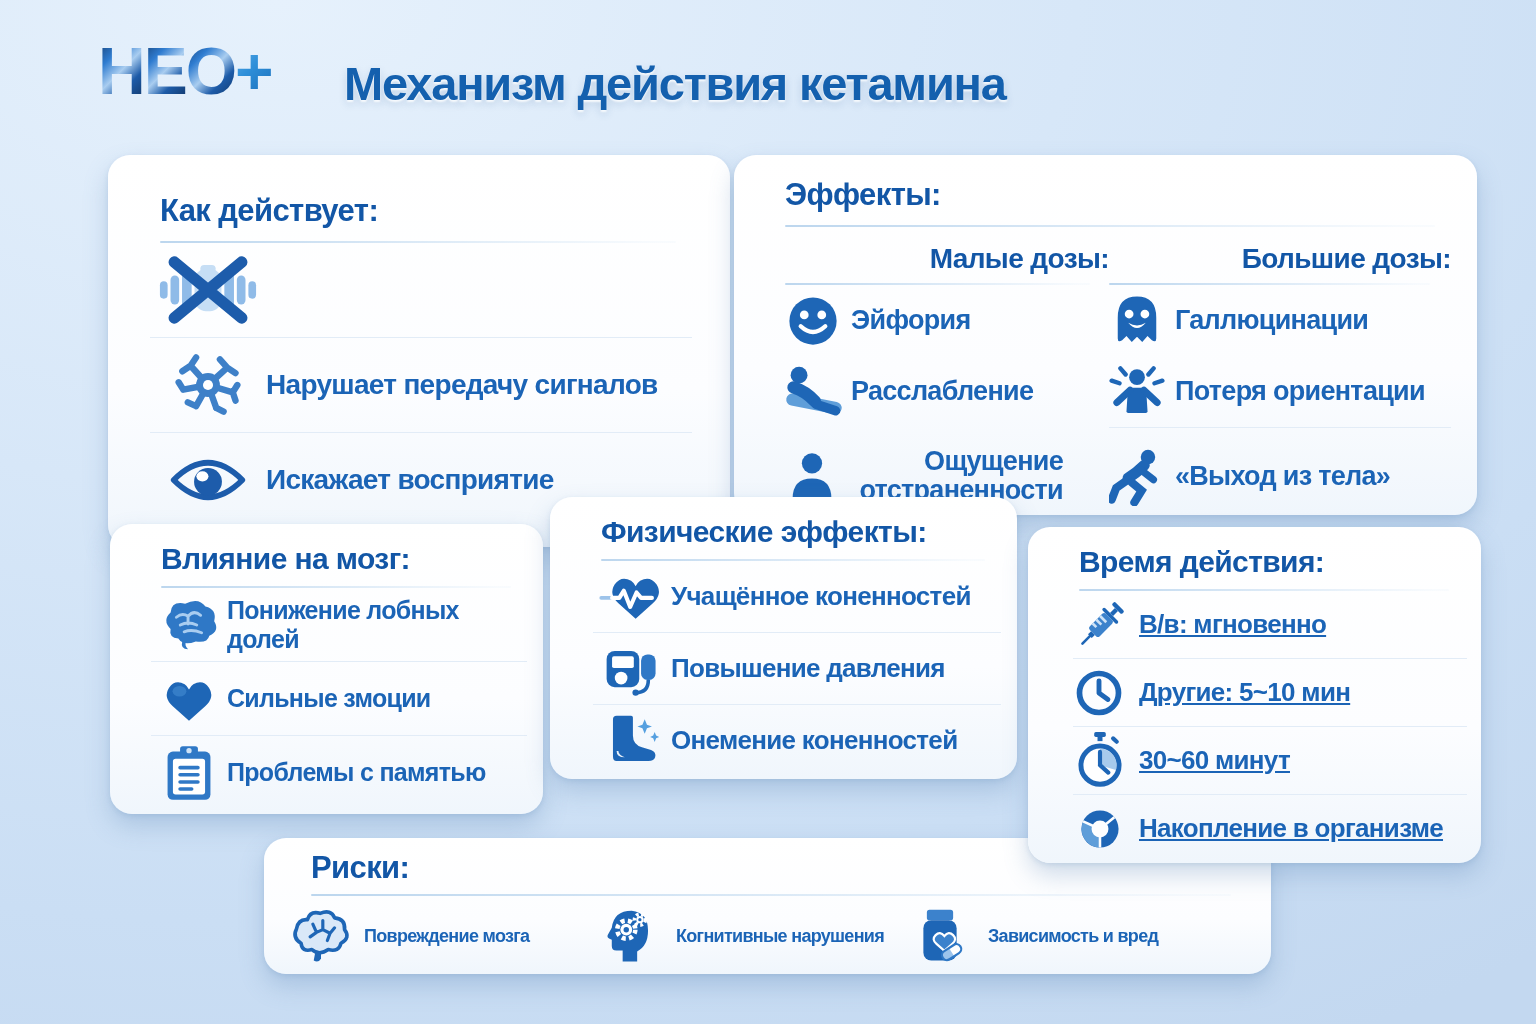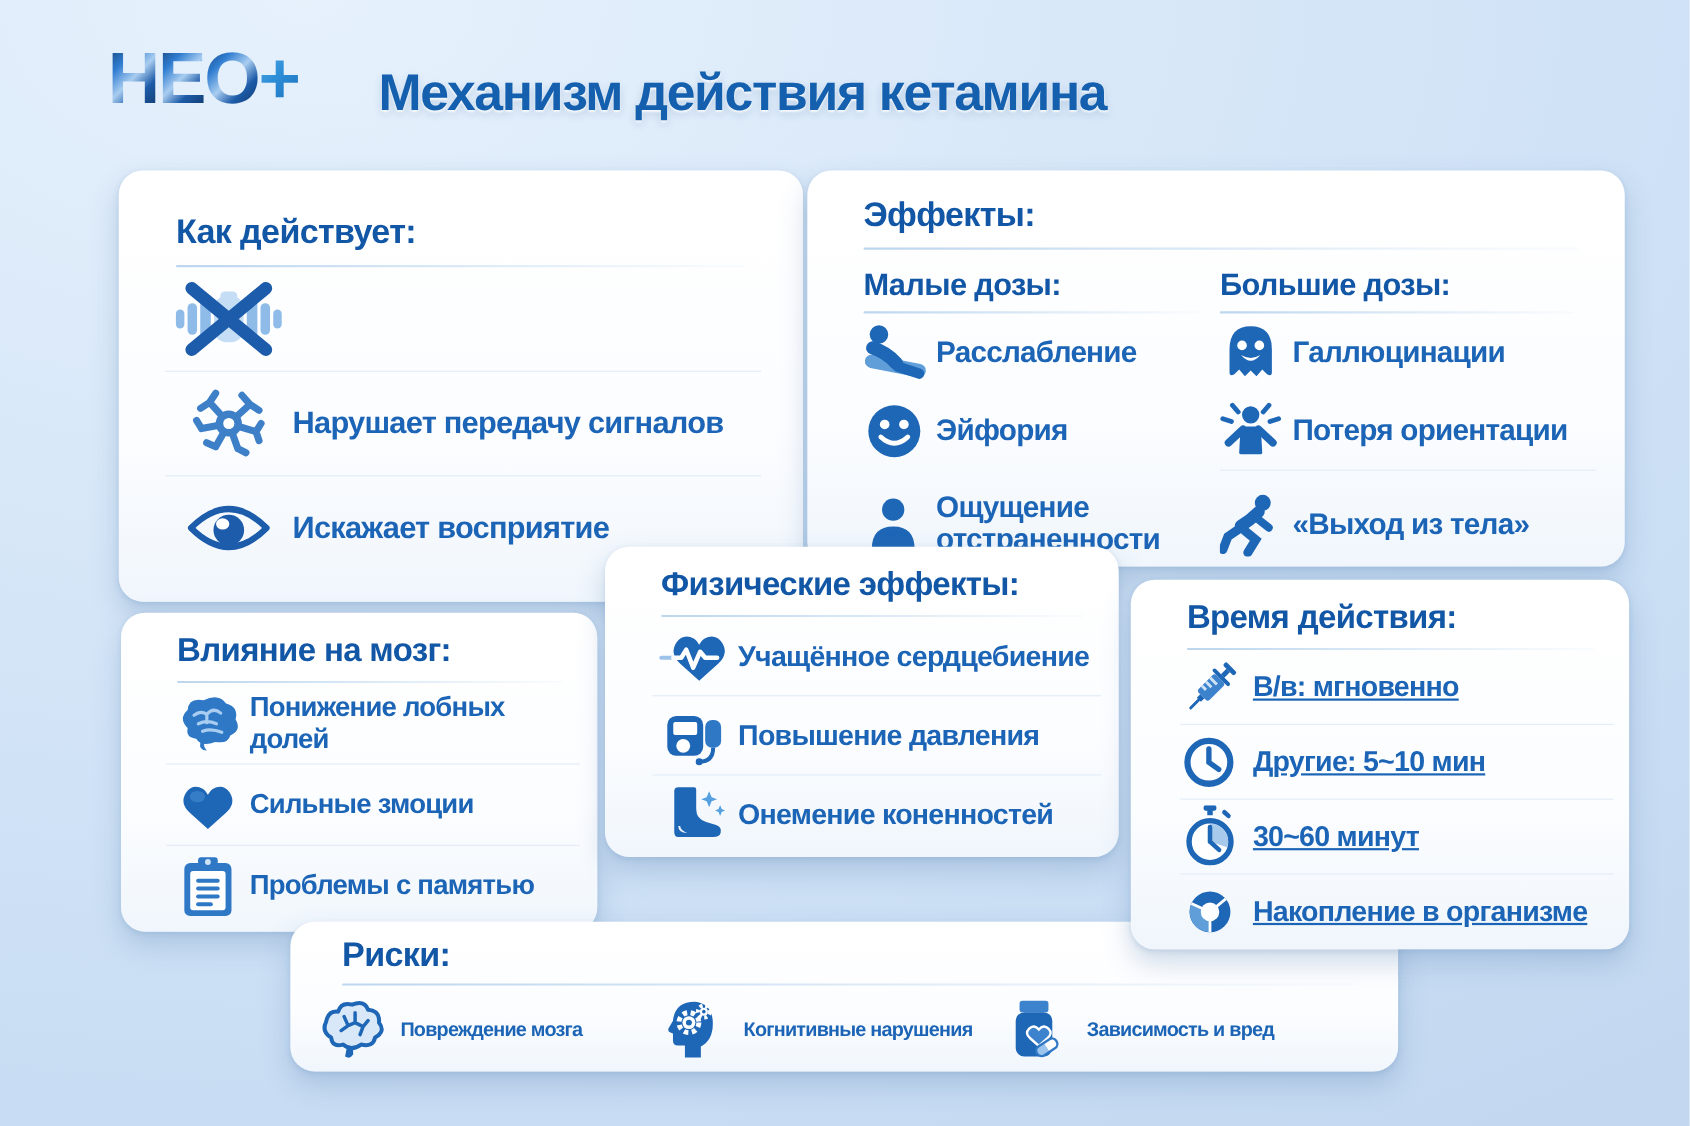--- a/index.html
+++ b/index.html
@@ -28,37 +28,37 @@
   .c-how{left:108px;top:155px;width:590px;height:360px;padding:16px;}
   .c-how .hd{padding:22px 36px 0 36px;}
   .c-how .rule{margin:12px 36px 0 36px;width:516px;}
   .c-how .row{height:94px;margin:0 22px 0 26px;}
   .c-how .ic{width:116px;}
   .c-how .lbl{font-size:28px;}
   
   .c-eff{left:734px;top:155px;width:722px;height:360px;}
   .c-eff .hd{padding:22px 30px 0 30px;}
   .c-eff .rule{margin:12px 30px 0 30px;width:650px;}
-  .cols{display:flex;padding:16px 26px 0 30px;}
+  .cols{display:flex;padding:16px 26px 0 30px;text-align:right;}
   .col{width:324px;}
   .col + .col{width:342px;margin-left:0;}
   .col h3{margin:0;font-size:28px;font-weight:800;color:#1256a6;letter-spacing:-0.6px;}
   .col .rule{margin:8px 0 0 0;width:94%;}
   .col .row{height:71px;margin:0;border:none;}
   .col .row.tall{height:98px;}
   .col .row.rsep{border-top:1px solid #e2ecf7;}
   .col .ic{width:66px;justify-content:flex-start;}
   .col .lbl{font-size:27px;line-height:1.08;}
   .col .lbl.two-line{max-width:212px;}
   
   .c-sm .hd{padding:18px 30px 0 30px;}
   .c-sm .rule{margin:10px 30px 0 30px;}
   .c-sm h2{font-size:30px;}
   
-  .c-br{left:110px;top:557px;width:412px;height:290px;}
+  .c-br{left:110px;top:524px;width:412px;height:290px;}
   .c-br .rule{width:350px;}
   .c-br .row{height:73px;margin:0 16px 0 20px;}
   .c-br .ic{width:76px;}
   .c-br .lbl{font-size:25px;}
   
   .c-ph{left:550px;top:497px;width:446px;height:282px;}
   .c-ph .rule{width:384px;}
   .c-ph .row{height:71px;margin:0 16px 0 22px;}
   .c-ph .ic{width:78px;}
   .c-ph .lbl{font-size:26px;}
@@ -134,39 +134,39 @@
     <div class="hd">
         <h2>Эффекты:</h2>
       </div>
     <div class="rule"></div>
     <div class="cols">
       <div class="col">
         <h3>Малые дозы:</h3>
         <div class="rule"></div>
         <div class="row">
           <span class="ic">
+            <svg width="56" height="56" viewBox="0 0 64 64">
+              <circle cx="32" cy="32" r="27" fill="#1e66b6"></circle>
+              <circle cx="22" cy="25" r="5" fill="#ffffff"></circle>
+                <circle cx="42" cy="25" r="5" fill="#ffffff"></circle>
+              <path d="M18 38 Q32 51 46 38" stroke="#ffffff" stroke-width="5" stroke-linecap="round" fill="none"></path>
+            </svg>
+          </span>
+          <span class="lbl">Эйфория</span>
+        </div>
+        <div class="row">
+          <span class="ic">
             <svg width="60" height="60" viewBox="0 0 64 64">
               <rect x="1" y="38" width="60" height="13" rx="6.5" fill="#5f9ed9" transform="rotate(11 31 44)"></rect>
               <circle cx="15" cy="14" r="9" fill="#1e66b6"></circle>
               <path d="M9 27 Q22 31 32 42" stroke="#1e66b6" stroke-width="13" stroke-linecap="round" fill="none"></path>
               <path d="M33 45 L54 52" stroke="#1e66b6" stroke-width="10" stroke-linecap="round" fill="none"></path>
             </svg>
           </span>
           <span class="lbl">Расслабление</span>
-        </div>
-        <div class="row">
-          <span class="ic">
-            <svg width="56" height="56" viewBox="0 0 64 64">
-              <circle cx="32" cy="32" r="27" fill="#1e66b6"></circle>
-              <circle cx="22" cy="25" r="5" fill="#ffffff"></circle>
-                <circle cx="42" cy="25" r="5" fill="#ffffff"></circle>
-              <path d="M18 38 Q32 51 46 38" stroke="#ffffff" stroke-width="5" stroke-linecap="round" fill="none"></path>
-            </svg>
-          </span>
-          <span class="lbl">Эйфория</span>
         </div>
         <div class="row tall">
           <span class="ic">
             <svg width="54" height="54" viewBox="0 0 64 64" fill="#1e66b6">
               <circle cx="32" cy="17" r="12"></circle>
                 <path d="M9 59 Q9 35 32 35 Q55 35 55 59 Z"></path>
             </svg>
           </span>
           <span class="lbl two-line">Ощущение отстраненности</span>
         </div>
@@ -263,21 +263,21 @@
       </div>
     <div class="rule"></div>
     <div class="row">
       <span class="ic">
         <svg width="66" height="58" viewBox="0 0 72 64">
           <path d="M40 56 L21 39 Q10 29 17 18 Q24 8 35 14 Q38 16 40 20 Q42 16 45 14 Q56 8 63 18 Q70 29 59 39 Z" fill="#1e66b6"></path>
           <path d="M2 33 L15 33" stroke="#9dc3ea" stroke-width="4" stroke-linecap="round" fill="none"></path>
           <path d="M14 33 L22 33 L27 25 L34 43 L41 27 L46 33 L58 33" stroke="#ffffff" stroke-width="4.5" fill="none" stroke-linecap="round" stroke-linejoin="round"></path>
         </svg>
       </span>
-      <span class="lbl">Учащённое сердцебиение</span>
+      <span class="lbl">Учащённое коненностей</span>
     </div>
     <div class="row">
       <span class="ic">
         <svg width="58" height="58" viewBox="0 0 64 64">
           <rect x="4" y="12" width="36" height="40" rx="9" fill="#1e66b6"></rect>
           <rect x="10" y="18" width="24" height="13" rx="2" fill="#ffffff"></rect>
           <circle cx="20" cy="42" r="7" fill="#ffffff"></circle>
           <rect x="42" y="16" width="16" height="28" rx="7" fill="#2f78c6"></rect>
           <path d="M50 44 Q50 58 36 58" stroke="#1e66b6" stroke-width="4" fill="none"></path>
           <circle cx="36" cy="58" r="3.5" fill="#1e66b6"></circle>

